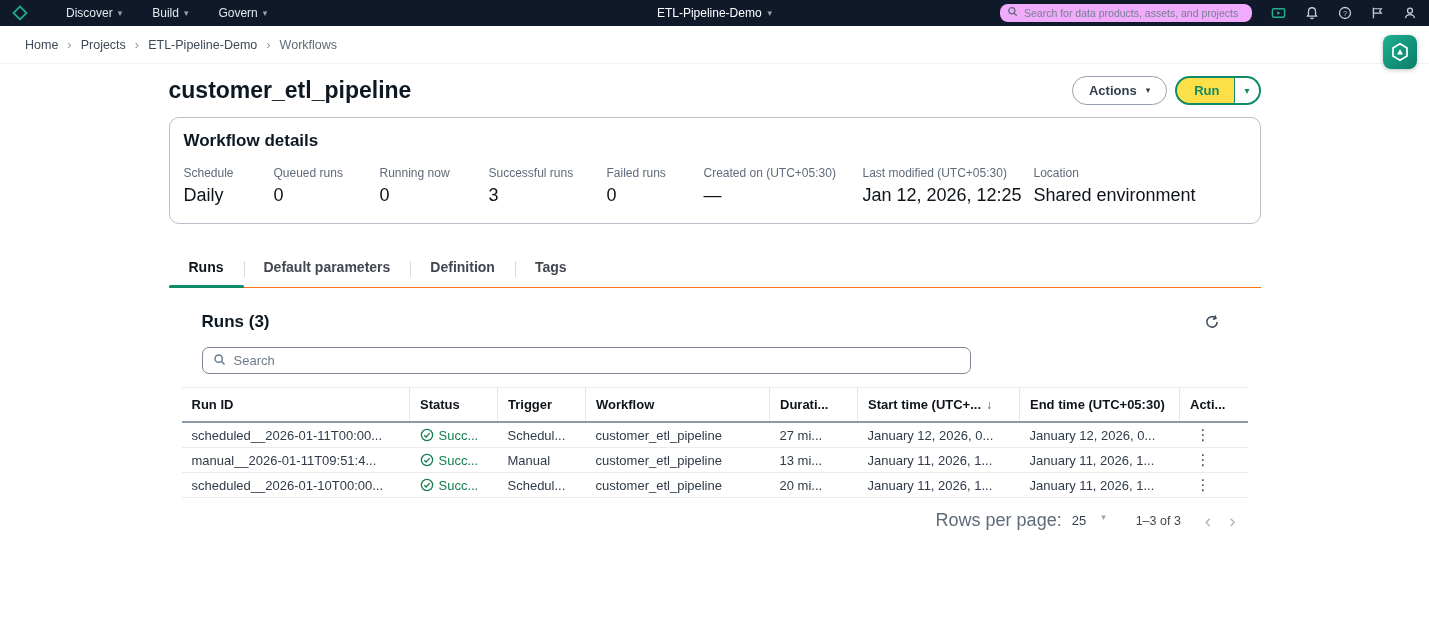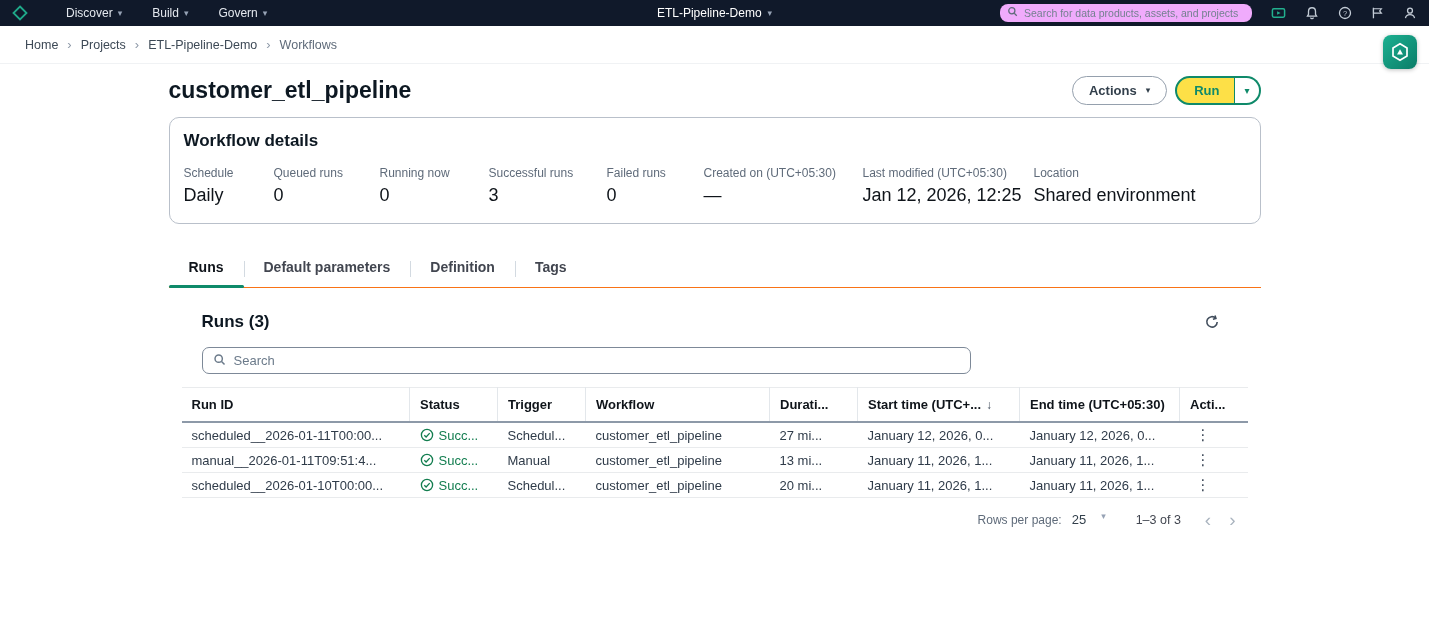--- a/index.html
+++ b/index.html
@@ -98,21 +98,21 @@
     white-space:nowrap; overflow:hidden; }
   .cell-runid { color:#0f141a; }
   .status-cell { display:flex; align-items:center; gap:5px; color:#127d4f; }
   .sort { margin-left:5px; color:#414d5c; font-size:12px; }
   .kebab-btn { background:none; border:none; font-size:15px; color:#414d5c;
     cursor:pointer; padding:0 6px; line-height:1; font-family:inherit; }
 
   
   .pagination { margin:12px 21px 0 0; display:flex; align-items:center;
     justify-content:flex-end; gap:10px; }
-  .rpp-label { font-size:12px; color:#5f6b7a; }
+  .rpp-label { font-size:18px; color:#5f6b7a; }
   .rpp-select { display:flex; align-items:flex-start; gap:15px; font-size:13px; color:#323f4b;
     cursor:pointer; margin-right:20px; }
   .page-range { font-size:12.5px; color:#424650; margin-right:10px; }
   .page-nav { background:none; border:none; font-size:19px; color:#aab4bf;
     cursor:pointer; line-height:1; padding:0 4px; font-family:inherit; }
 </style>
 </head>
 <body>
 
 <header class="topnav">

